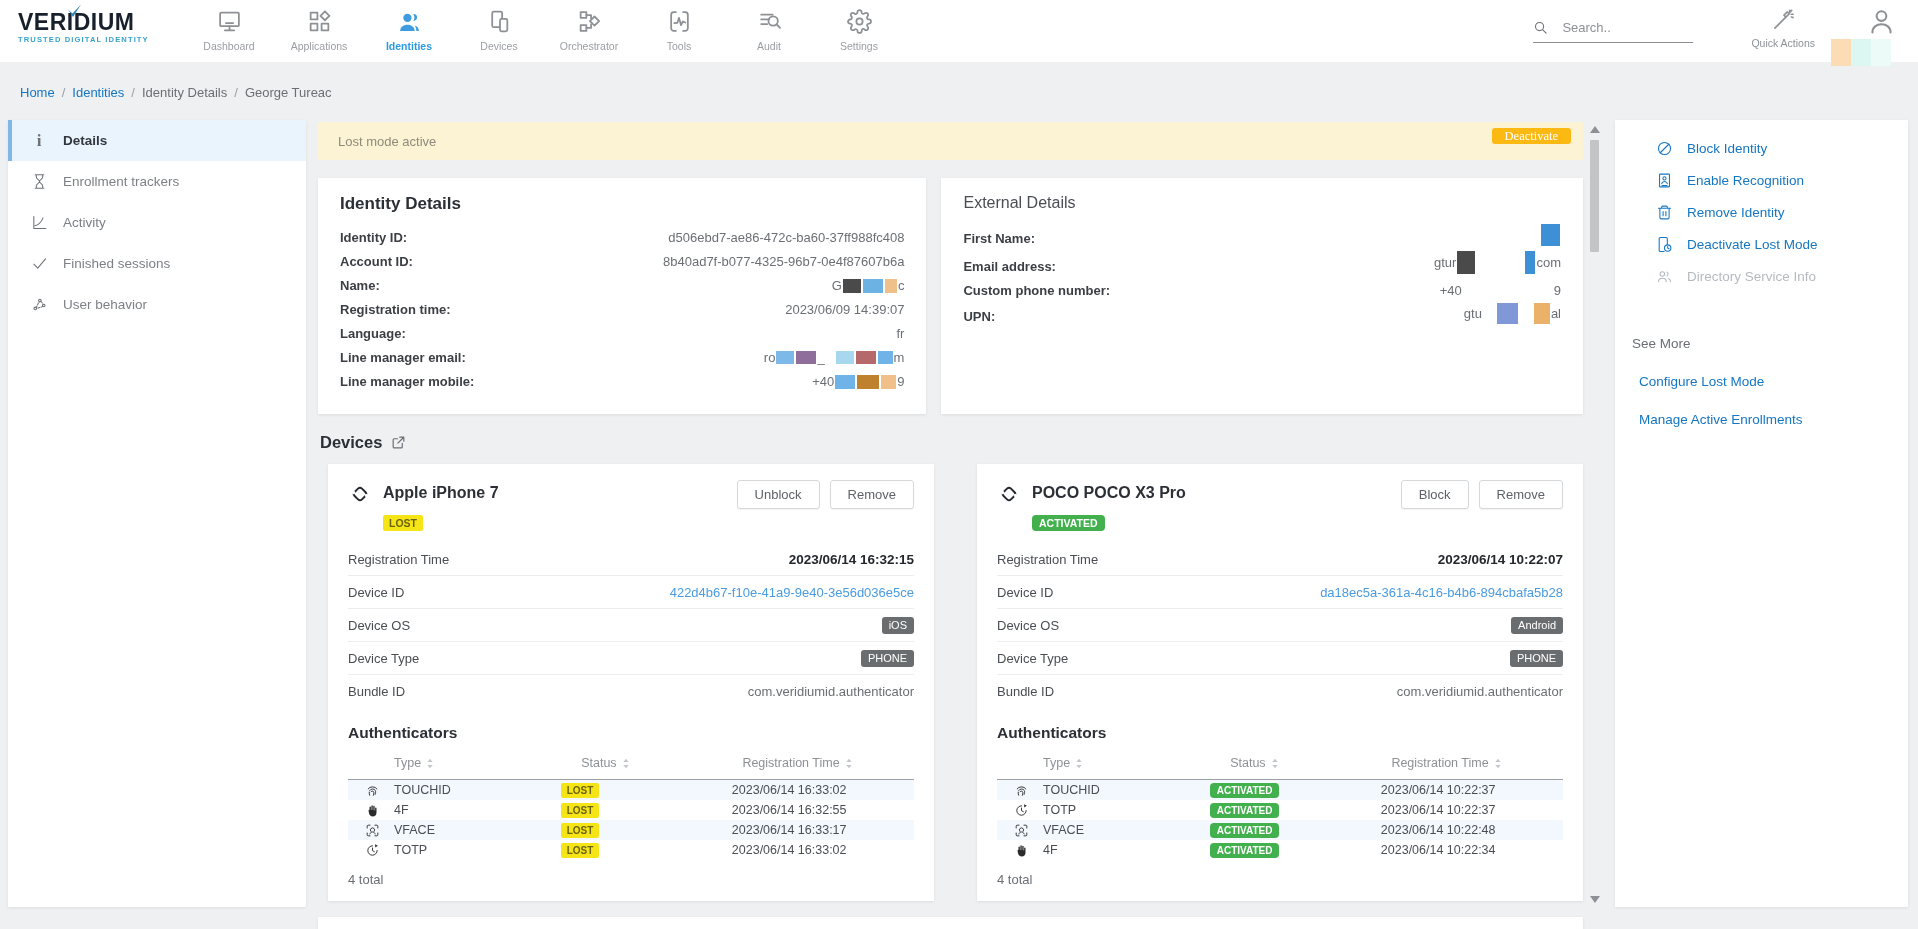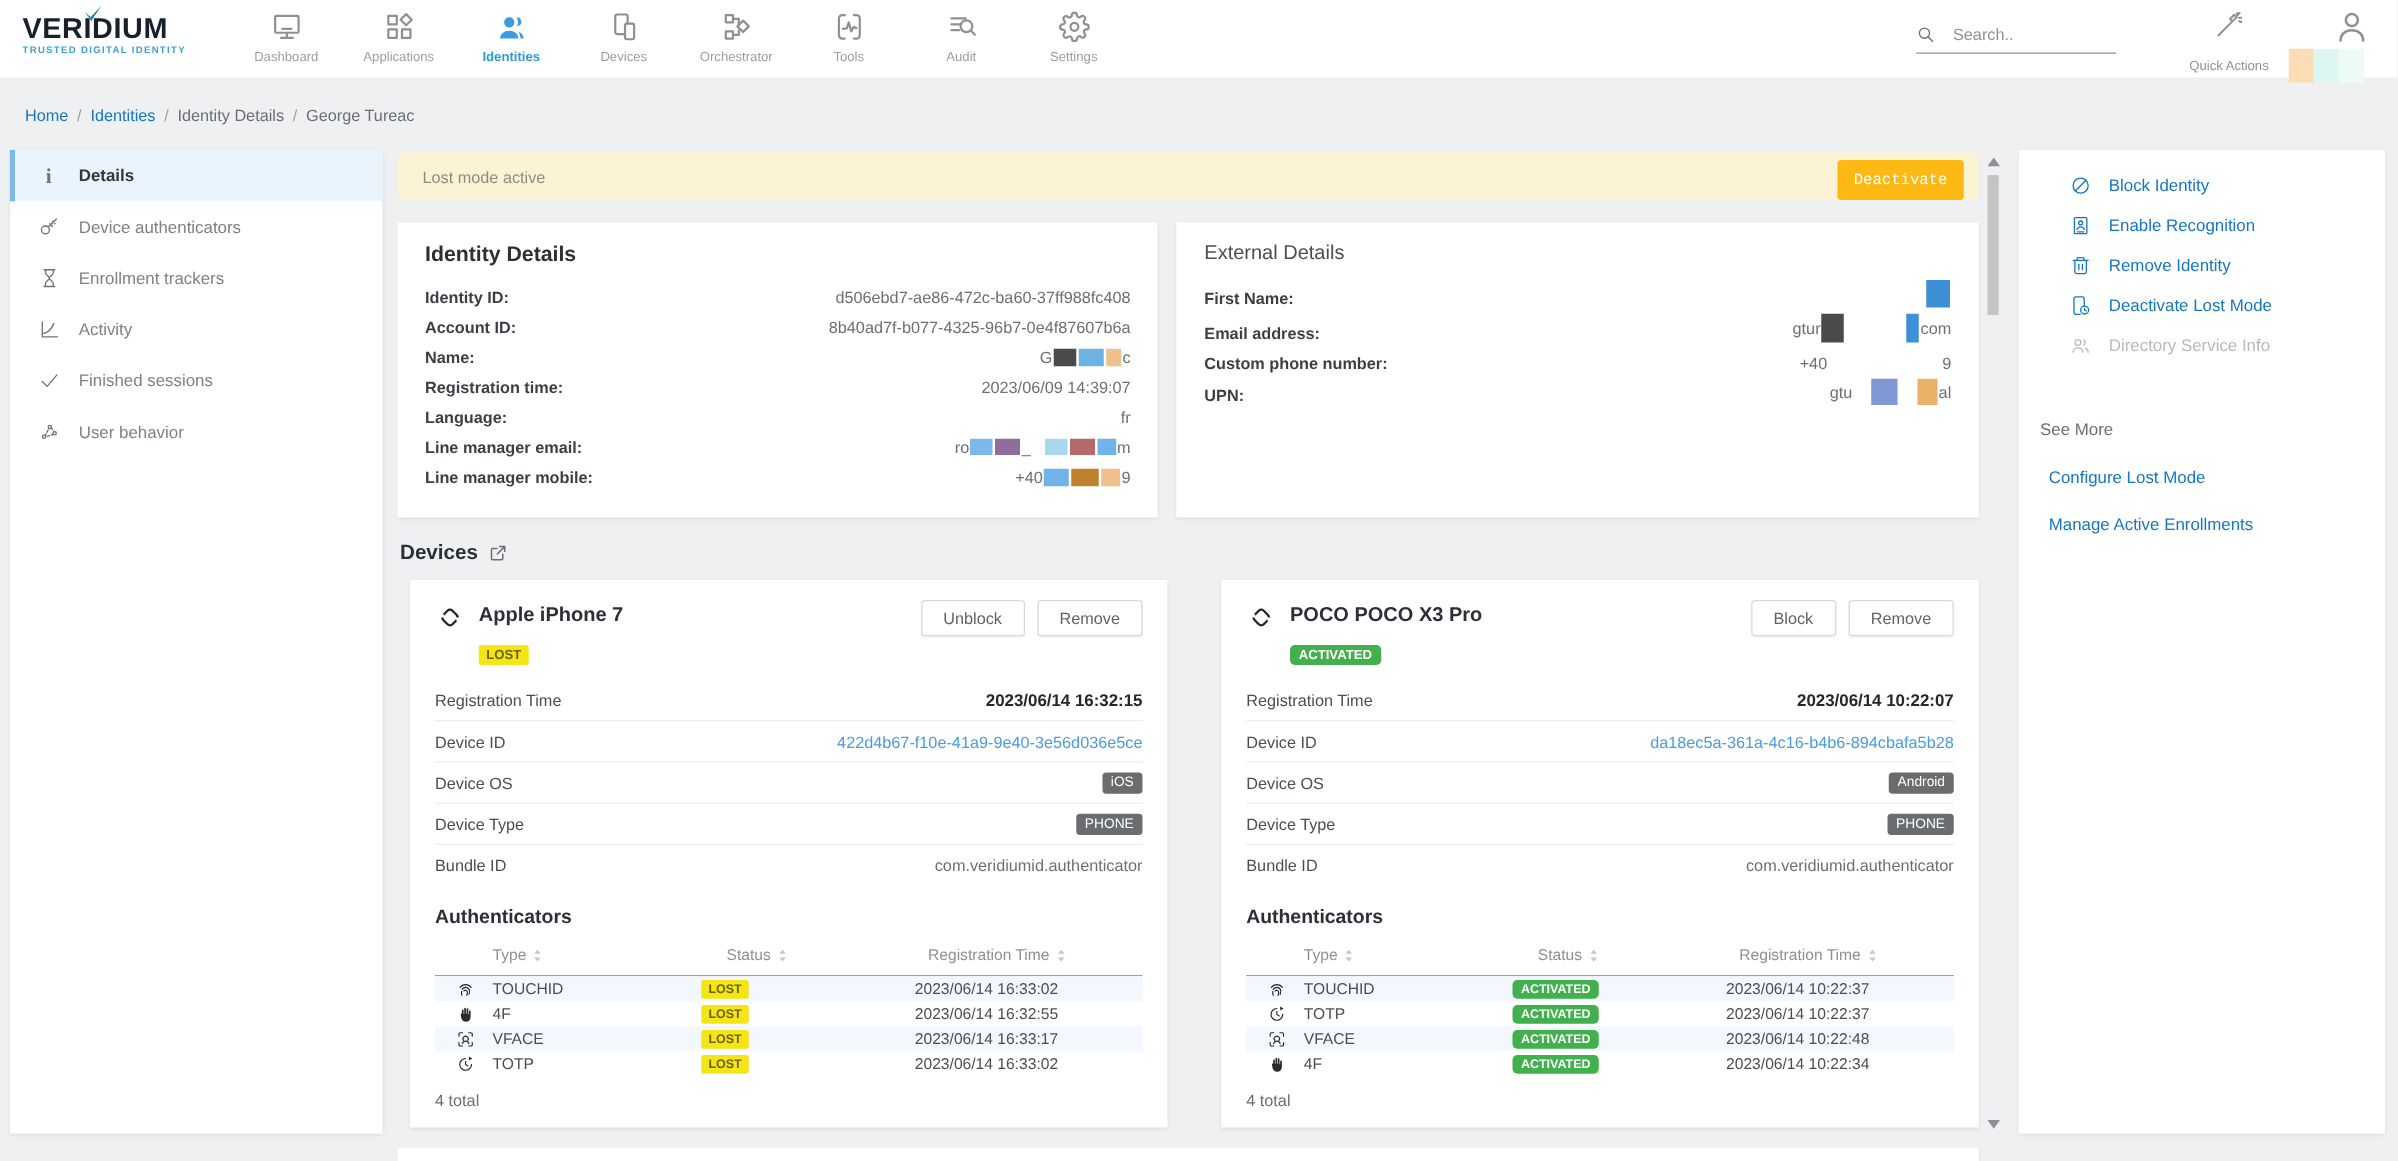--- a/index.html
+++ b/index.html
@@ -19,42 +19,42 @@
   .nav-item{width:90px;display:flex;flex-direction:column;align-items:center;gap:6px;padding-top:9px;color:#8d9196;cursor:pointer}
   .nav-item .icon svg{width:25px;height:25px}
   .nav-label{font-size:10.5px;color:#9a9ea3}
   .nav-item.active{color:#3d9be0}
   .nav-item.active .nav-label{color:#2e9ae0;font-weight:bold}
   .top-right{margin-left:auto;display:flex;align-items:flex-start;margin-right:22px}
   .search{display:flex;align-items:center;border-bottom:1px solid #8d9196;width:160px;padding-bottom:7px;margin-top:20px;color:#6b6f75}
   .search .icon svg{width:15px;height:15px}
   .search input{border:none;outline:none;background:transparent;font-size:13px;margin-left:14px;width:116px;color:#444;font-family:"Liberation Sans",sans-serif}
   .search input::placeholder{color:#8d9196}
-  .quick-actions{margin-left:58px;display:flex;flex-direction:column;align-items:center;gap:16px;color:#8d9196;font-size:10.5px;padding-top:8px;cursor:pointer}
+  .quick-actions{margin-left:58px;display:flex;flex-direction:column;align-items:center;gap:6px;color:#8d9196;font-size:10.5px;padding-top:8px;cursor:pointer}
   .quick-actions .icon svg{width:23px;height:23px}
   .avatar{position:relative;margin-left:52px;padding-top:7px;color:#8d9196;cursor:pointer}
   .avatar .icon svg{width:29px;height:29px}
   .avatar-blocks{position:absolute;top:39px;left:-36px;display:flex;z-index:7}
   .avatar-blocks span{width:20px;height:27px;display:block}
   
   .breadcrumb{position:absolute;left:20px;top:85px;font-size:13px;color:#6b6f75;z-index:2}
   .breadcrumb .bc-link{color:#1576c2;cursor:pointer}
   .breadcrumb .sep{margin:0 7px;color:#9aa0a6}
   
   .sidebar{position:absolute;left:8px;top:120px;width:298px;height:787px}
   .side-item{display:flex;align-items:center;gap:15px;height:41px;padding-left:22px;color:#7d8186;font-size:13.5px;cursor:pointer;position:relative}
   .side-item .icon{width:18px;color:#6e7277}
   .side-item .icon svg{width:17px;height:17px;stroke-width:1.5}
   .side-item.active{background:#e9f4fc;color:#33373d;font-weight:bold}
   .side-item.active::before{content:'';position:absolute;left:0;top:0;bottom:0;width:4px;background:#7db8e8}
   .char-icon{font-family:"Liberation Serif",serif;font-size:17px;font-style:normal;line-height:1}
   
   .main{position:absolute;left:318px;top:120px;width:1265px;height:809px}
   .banner{position:relative;height:38px;background:#fcf3d4;border-radius:2px;display:flex;align-items:center;padding:0 20px;color:#8f8b7c;font-size:13px;margin-top:2px}
-  .banner-btn{position:absolute;right:12px;top:6px;height:32px;background:#fdb913;color:#fff;font-size:12.5px;padding:0 13px;border:none;border-radius:3px;cursor:pointer;font-family:Liberation Mono, monospace}
+  .banner-btn{position:absolute;right:12px;top:6px;height:16px;background:#fdb913;color:#fff;font-size:12.5px;padding:0 13px;border:none;border-radius:3px;cursor:pointer;font-family:Liberation Serif, serif}
   .cards-row{display:flex;gap:15px;margin-top:18px}
   .id-card,.ext-card{height:236px;padding:16px 22px}
   .id-card{width:624px}
   .ext-card{width:658px}
   .card-title{font-size:17px;font-weight:bold;color:#2b2f36}
   .ext-card .card-title{font-size:16px;font-weight:normal;color:#4a4e54}
   .detail-rows{margin-top:12px}
   .detail-row{display:flex;justify-content:space-between;align-items:flex-end;min-height:19px;margin-top:5px}
   .dlabel{font-size:13px;font-weight:bold;color:#3b3f45}
   .dvalue{font-size:13px;color:#6b6f75;display:flex;align-items:center}
@@ -244,29 +244,20 @@
 <div class="breadcrumb" id="breadcrumb"><span class="bc-link">Home</span><span class="sep">/</span><span class="bc-link">Identities</span><span class="sep">/</span><span class="">Identity Details</span><span class="sep">/</span><span class="">George Tureac</span></div>
 
 <aside class="sidebar card" id="sidebar">
     <div class="side-item active">
      <span class="icon char-icon ">i</span>
       <span>Details</span>
    </div>
     <div class="side-item">
      <span class="icon ">
         <svg viewBox="0 0 24 24">
-          <circle cx="7.5" cy="15.5" r="4.5"></circle>
-          <path d="M10.8 12.2L20 3M15.5 5.5l3 3M12.5 8.5l3 3"></path>
-        </svg>
-      </span>
-      <span>Device authenticators</span>
-   </div>
-    <div class="side-item">
-     <span class="icon ">
-        <svg viewBox="0 0 24 24">
           <path d="M6 2.5h12M6 21.5h12M7.5 2.5v3c0 3.5 4.5 4 4.5 6.5S7.5 15 7.5 18.5v3M16.5 2.5v3c0 3.5-4.5 4-4.5 6.5s4.5 3 4.5 6.5v3"></path>
         </svg>
       </span>
       <span>Enrollment trackers</span>
    </div>
     <div class="side-item">
      <span class="icon ">
         <svg viewBox="0 0 24 24">
           <path d="M4 3.5v17h17"></path>
           <path d="M5.5 16.5c5-.8 9-5 11.5-11"></path>

